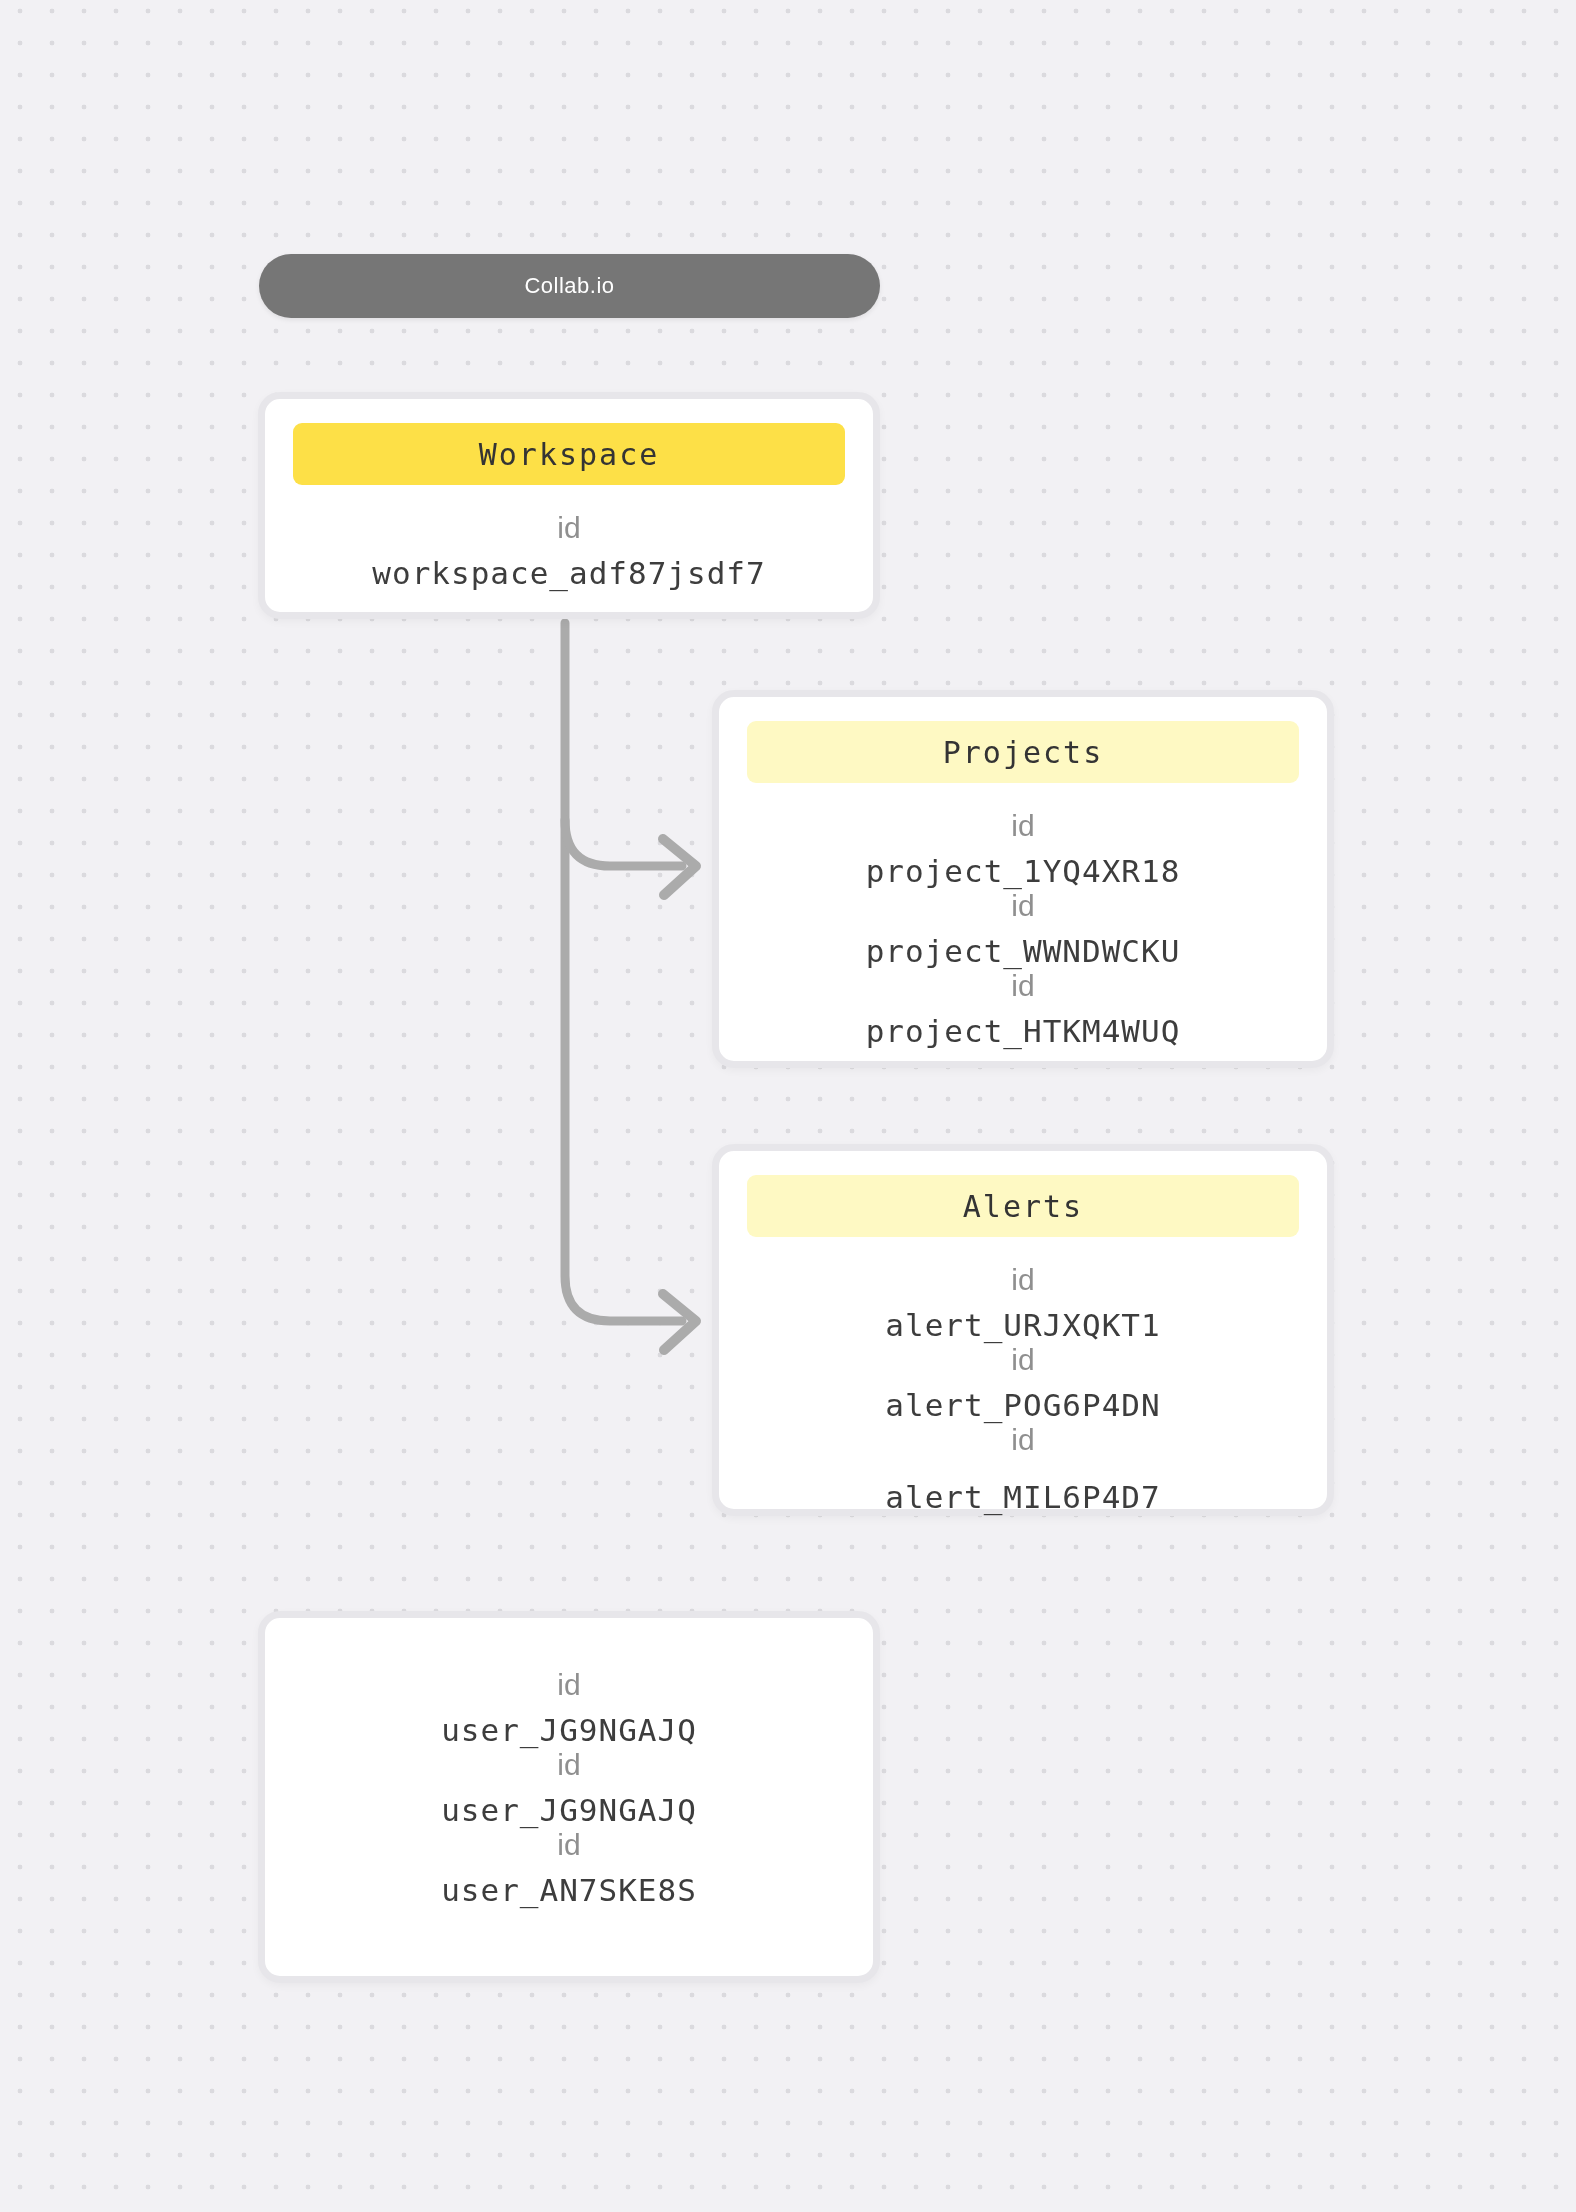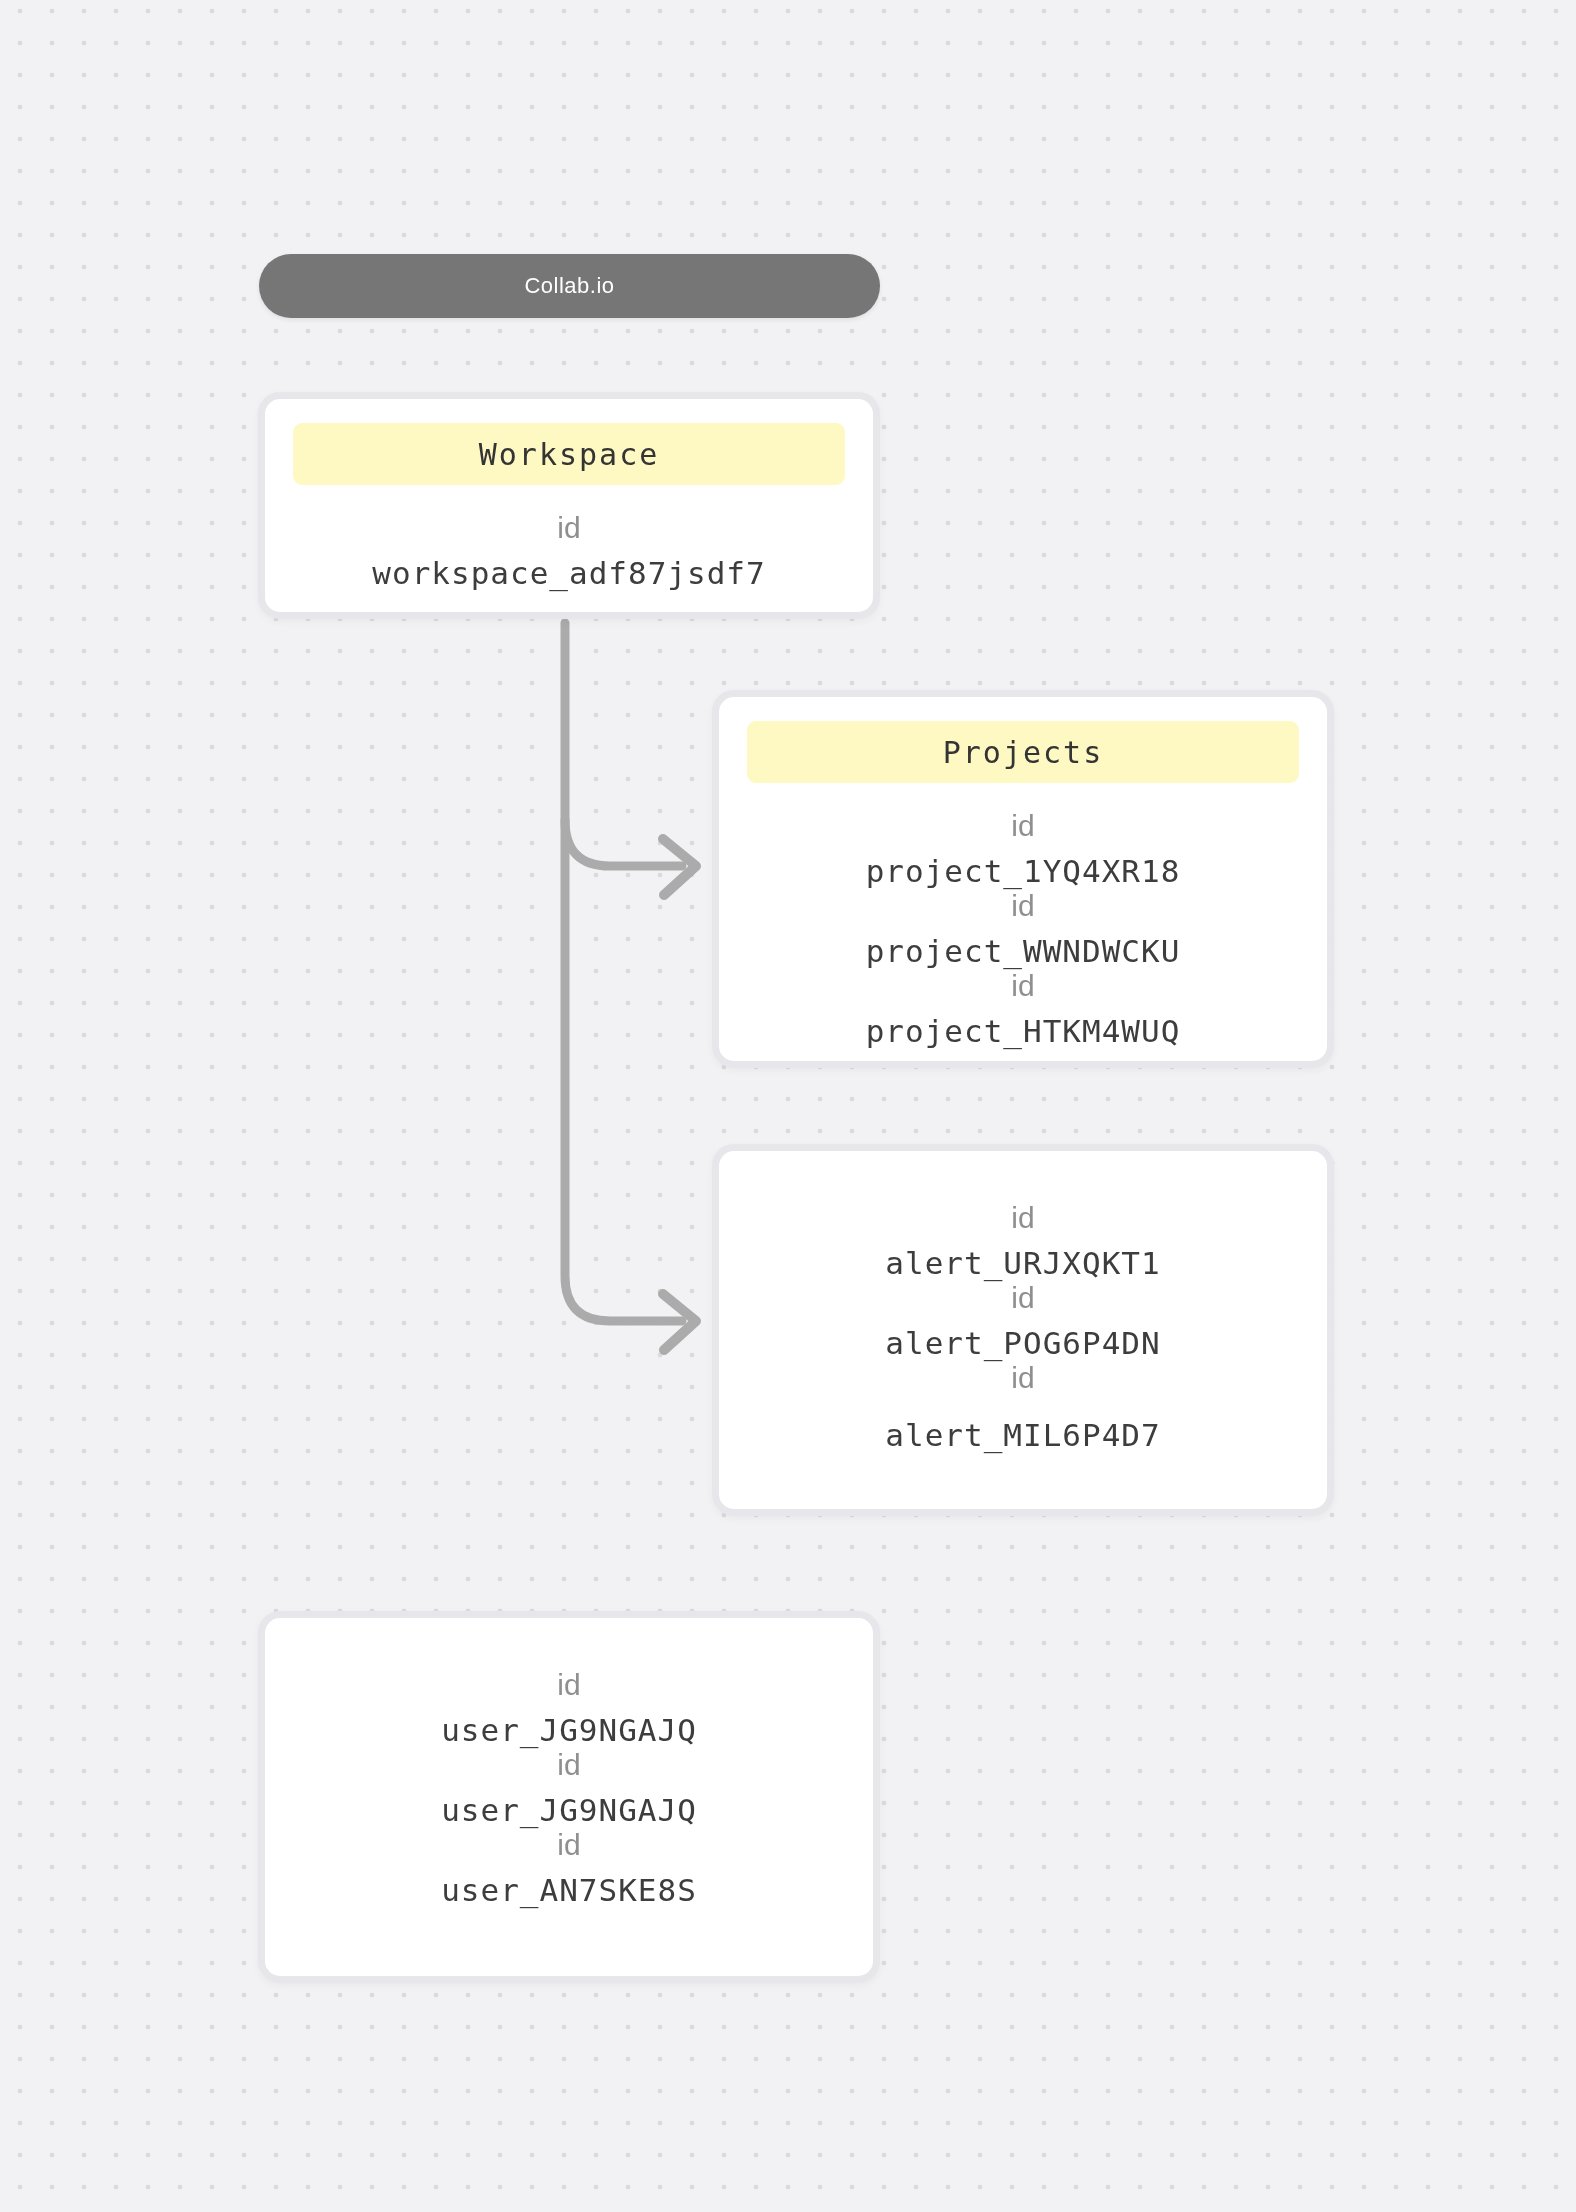--- a/index.html
+++ b/index.html
@@ -40,21 +40,21 @@
   .card-projects{left:712px;top:690px;height:378px;}
   .card-alerts{left:712px;top:1144px;height:372px;}
   .card-users{left:258px;top:1611px;height:372px;}
 
   .card-header{
     height:62px;border-radius:9px;
     display:flex;align-items:center;justify-content:center;
     font-family:"DejaVu Sans Mono",monospace;
     font-size:30px;color:#343434;letter-spacing:2px;
   }
-  .hdr-purple{background:#fef9c3;}
+  .hdr-purple{background:#fde047;}
   .hdr-blue{background:#fef9c3;}
   .hdr-green{background:#aef0c4;}
 
   .rows{margin-top:26px;}
   .row{height:80px;display:flex;align-items:center;justify-content:space-between;flex-direction:column;}
   .row .key{font-size:30px;color:#8f8f8f;}
   .row .val{
     font-family:"DejaVu Sans Mono",monospace;
     font-size:31px;color:#3d3d3d;letter-spacing:1px;
   }
@@ -98,20 +98,21 @@
         <span class="val">project_WWNDWCKU</span>
       </div>
       <div class="row">
         <span class="key">id</span>
         <span class="val">project_HTKM4WUQ</span>
       </div>
     </div>
   </div>
 
   <div class="card card-alerts">
+    <div class="card-header hdr-blue">Alerts</div>
     <div class="rows">
       <div class="row">
         <span class="key">id</span>
         <span class="val">alert_URJXQKT1</span>
       </div>
       <div class="row">
         <span class="key">id</span>
         <span class="val">alert_POG6P4DN</span>
       </div>
       <div class="row">

